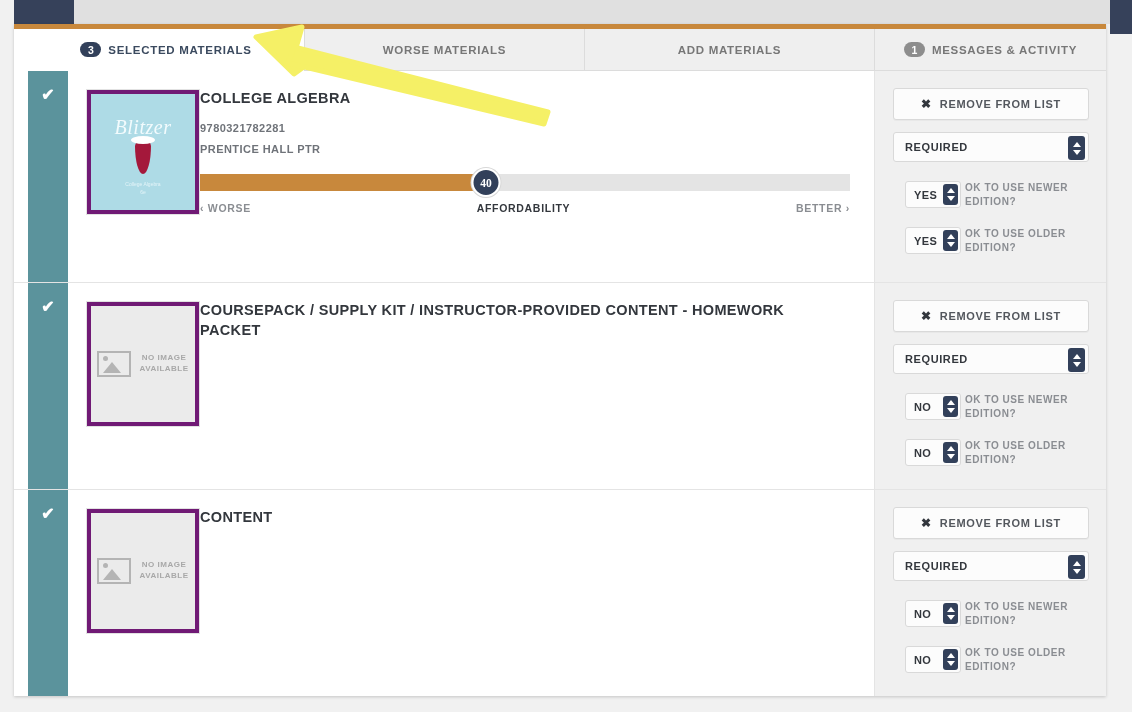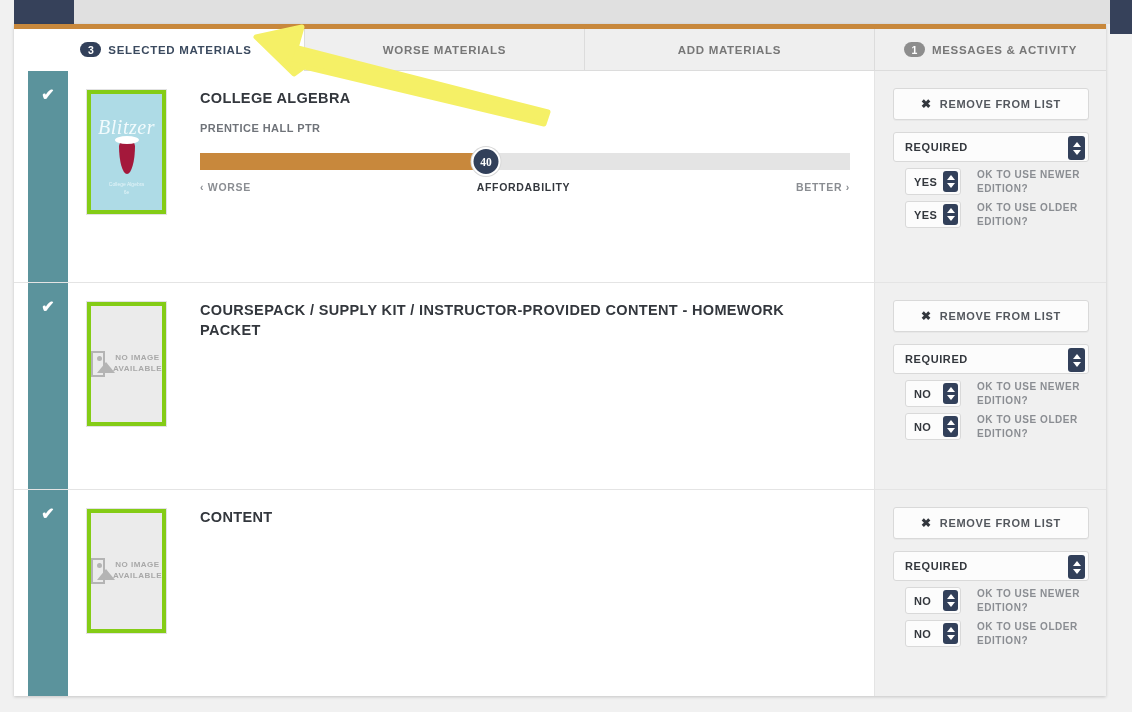--- a/index.html
+++ b/index.html
@@ -100,22 +100,22 @@
   }
   .check-glyph {
     color: #ffffff; font-size: 16px; line-height: 1; font-weight: bold;
   }
 
   .cover-col {
     position: absolute; left: 72px; top: 18px;
     width: 95px; height: 126px;
   }
   .cover-frame {
-    width: 81px; height: 126px;
-    background: #84cc16;
+    width: 114px; height: 126px;
+    background: #701a75;
     border: 1px solid #e2e2e2;
     padding: 4px;
   }
   .cover-inner-blitzer {
     width: 100%; height: 100%;
     background: #aedbe6;
     position: relative;
     overflow: hidden;
   }
   .blitzer-word {
@@ -263,22 +263,22 @@
   }
   .spin-up, .spin-dn {
     width: 0; height: 0;
     border-left: 4px solid transparent;
     border-right: 4px solid transparent;
   }
   .spin-up { border-bottom: 5px solid #ffffff; }
   .spin-dn { border-top: 5px solid #ffffff; }
 
   .edition-row {
-    margin-top: 6px;
-    display: flex; align-items: center; gap: 16px; padding-left: 12px;
+    margin-top: 19px;
+    display: flex; align-items: center; gap: 4px; padding-left: 12px;
   }
   .select-small {
     width: 56px; height: 27px;
     background: #fcfcfc;
     border: 1px solid #d9d9d9;
     border-radius: 3px;
     position: relative;
     display: flex; align-items: center;
     padding-left: 8px;
     font-size: 11px; font-weight: bold; color: #33373d;
@@ -351,20 +351,21 @@
               <div class="cover-sub">
                 <div>College Algebra</div>
                 <div>6e</div>
               </div>
             </div>
           </div>
         </div>
 
         <div class="info-col">
           <div class="mat-title">COLLEGE ALGEBRA</div>
+          <div class="mat-meta">9780321782281</div>
           <div class="mat-meta">PRENTICE HALL PTR</div>
 
           <div class="afford-wrap">
             <div class="afford-track">
               <div class="afford-fill" id="aff-fill" style="width: 44%; background: rgb(200, 136, 60);"></div>
               <div class="afford-knob" id="aff-knob" style="left: 44%; background: rgb(50, 64, 90);">40</div>
             </div>
             <div class="afford-labels">
               <span class="afford-worse">‹ WORSE</span>
               <span class="afford-center">AFFORDABILITY</span>

